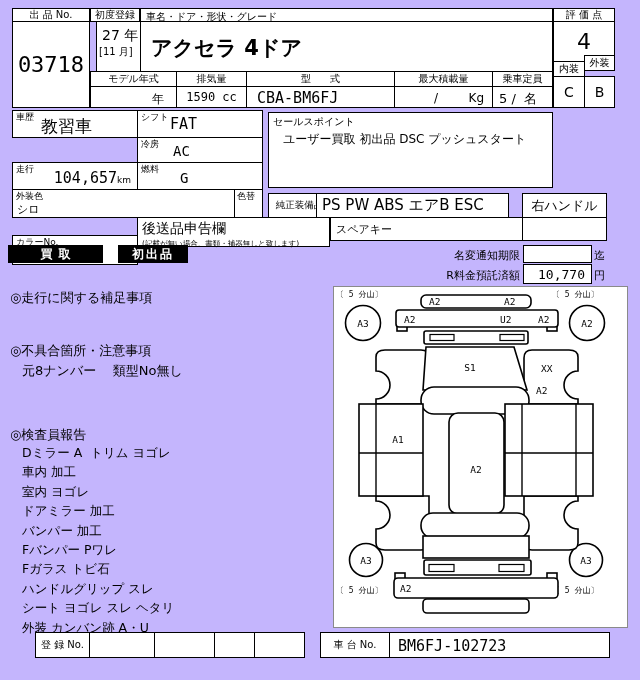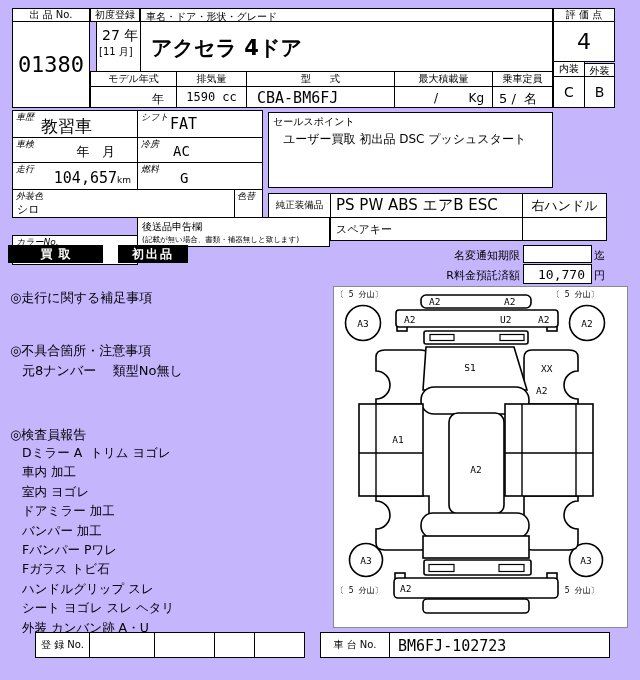--- a/index.html
+++ b/index.html
@@ -1,41 +1,41 @@
 <!DOCTYPE html>
 <html><head>
 <meta charset="utf-8">
 <style>
   html,body{margin:0;padding:0;background:#e8e8e8;}
   #sheet{position:relative;width:640px;height:680px;background:#c4b5fd;
          font-family:"DejaVu Sans",sans-serif;color:#000;overflow:hidden;}
   .cell{position:absolute;border:1px solid #000;box-sizing:border-box;background:#fff;}
   .abs{position:absolute;box-sizing:border-box;}
   .ctr{display:flex;align-items:center;justify-content:center;}
-  .lbl-tl{position:absolute;top:1px;left:3px;font-size:9px;line-height:10px;font-style:italic;}
+  .lbl-tl{position:absolute;top:1px;left:3px;font-size:9px;line-height:10px;}
   .hdr{font-size:10px;}
   .mono{font-family:"DejaVu Sans Mono",monospace;}
   .pre{white-space:pre;}
   .badge{position:absolute;background:#000;color:#fff;font-size:12px;font-weight:bold;
          display:flex;align-items:center;justify-content:center;box-sizing:border-box;}
   .sec{position:absolute;font-size:13px;}
   .insp-line{font-size:12.5px;line-height:19.4px;white-space:pre;}
   svg text{font-family:"DejaVu Sans Mono",monospace;font-size:9.5px;fill:#000;}
   svg .tiny{font-size:8px;}
   svg .shape{fill:#fff;stroke:#000;stroke-width:1.6;}
   svg .thin{fill:none;stroke:#000;stroke-width:1.2;}
   svg .ln{stroke:#000;stroke-width:1.4;}
 </style>
 </head>
 <body>
 
 <div id="sheet">
 
   <div class="cell ctr hdr" style="left:12px;top:8px;width:78px;height:14px;">出 品 No.</div>
-  <div class="cell ctr mono" style="left:12px;top:21px;width:78px;height:87px;font-size:22px;">01380</div>
+  <div class="cell ctr mono" style="left:12px;top:21px;width:78px;height:87px;font-size:22px;">03718</div>
 
   <div class="cell ctr hdr" style="left:90px;top:8px;width:50px;height:14px;">初度登録</div>
   <div class="cell" style="left:96px;top:21px;width:50px;height:51px;padding-top:5px;">
     <div style="font-size:14px;padding-left:5px;">27 年</div>
     <div style="font-size:10px;padding-left:2px;">[11 月]</div>
   </div>
 
   <div class="cell hdr" style="left:140px;top:8px;width:413px;height:14px;padding:1px 0 0 5px;">車名・ドア・形状・グレード</div>
   <div class="cell" style="left:140px;top:21px;width:413px;height:51px;font-size:21px;font-weight:bold;padding:12px 0 0 10px;">アクセラ 4ドア</div>
 
@@ -47,37 +47,33 @@
 
   <div class="cell" style="left:90px;top:86px;width:87px;height:22px;font-size:12px;text-align:right;padding:4px 12px 0 0;">年</div>
   <div class="cell ctr mono" style="left:176px;top:86px;width:71px;height:22px;font-size:12px;">1590 cc</div>
   <div class="cell mono" style="left:246px;top:86px;width:149px;height:22px;font-size:15px;padding:2px 0 0 10px;">CBA-BM6FJ</div>
   <div class="cell pre" style="left:394px;top:86px;width:99px;height:22px;font-size:12px;text-align:right;padding:4px 8px 0 0;">/        Kg</div>
   <div class="cell pre" style="left:492px;top:86px;width:61px;height:22px;font-size:13px;padding:3px 0 0 6px;">5 /  名</div>
 
   <div class="cell ctr hdr" style="left:553px;top:8px;width:62px;height:14px;">評 価 点</div>
   <div class="cell ctr" style="left:553px;top:21px;width:62px;height:41px;font-size:22px;">4</div>
   <div class="cell ctr hdr" style="left:553px;top:61px;width:32px;height:16px;">内装</div>
-  <div class="cell ctr hdr" style="left:584px;top:63px;width:31px;height:16px;">外装</div>
+  <div class="cell ctr hdr" style="left:584px;top:55px;width:31px;height:16px;">外装</div>
   <div class="cell ctr" style="left:553px;top:76px;width:32px;height:32px;font-size:14px;">C</div>
   <div class="cell ctr" style="left:584px;top:76px;width:31px;height:32px;font-size:14px;">B</div>
 
   <div class="cell" style="left:12px;top:110px;width:126px;height:28px;">
     <span class="lbl-tl">車歴</span>
     <div style="font-size:17px;padding:4px 0 0 28px;">教習車</div>
   </div>
   <div class="cell" style="left:137px;top:110px;width:126px;height:28px;">
     <span class="lbl-tl">シフト</span>
     <div class="mono" style="font-size:15px;padding:4px 0 0 32px;">FAT</div>
   </div>
 
-  <div class="cell" style="left:12px;top:137px;width:126px;height:26px;">
-    <span class="lbl-tl">車検</span>
-    <div class="pre" style="font-size:13px;text-align:right;padding:5px 22px 0 0;">年   月</div>
-  </div>
   <div class="cell" style="left:137px;top:137px;width:126px;height:26px;">
     <span class="lbl-tl">冷房</span>
     <div class="mono" style="font-size:14px;padding:5px 0 0 35px;">AC</div>
   </div>
 
   <div class="cell" style="left:12px;top:162px;width:126px;height:28px;">
     <span class="lbl-tl">走行</span>
     <div style="text-align:right;padding:5px 6px 0 0;">
       <span class="mono" style="font-size:15px;">104,657</span><span style="font-size:9px;">km</span>
     </div>
@@ -93,30 +89,30 @@
   </div>
   <div class="cell" style="left:234px;top:189px;width:29px;height:29px;">
     <span class="lbl-tl" style="left:2px;">色替</span>
   </div>
 
   <div class="cell" style="left:12px;top:217px;width:126px;height:30px;margin-top:18px;">
     <span class="lbl-tl">カラーNo.</span>
     <div class="mono" style="font-size:15px;padding:7px 0 0 44px;">A4D</div>
   </div>
   <div class="cell" style="left:137px;top:217px;width:193px;height:30px;">
-    <div style="font-size:10px;padding:2px 0 0 4px;">後送品申告欄</div>
+    <div style="font-size:14px;padding:2px 0 0 4px;">後送品申告欄</div>
     <div style="font-size:7.5px;padding:1px 0 0 4px;">(記載が無い場合、書類・補器無しと致します)</div>
   </div>
 
   <div class="cell" style="left:268px;top:112px;width:285px;height:76px;">
     <div style="font-size:10px;padding:2px 0 0 4px;">セールスポイント</div>
     <div style="font-size:12px;padding:2px 0 0 14px;">ユーザー買取 初出品 DSC プッシュスタート</div>
   </div>
   <div class="cell ctr" style="left:268px;top:193px;width:63px;height:25px;font-size:9.5px;">純正装備品</div>
-  <div class="cell" style="left:330px;top:193px;width:193px;height:25px;font-size:15px;padding:2px 0 0 5px;">PS PW ABS エアB ESC</div>
+  <div class="cell" style="left:316px;top:193px;width:193px;height:25px;font-size:15px;padding:2px 0 0 5px;">PS PW ABS エアB ESC</div>
   <div class="cell ctr" style="left:522px;top:193px;width:85px;height:25px;font-size:13px;">右ハンドル</div>
   <div class="cell" style="left:330px;top:217px;width:193px;height:24px;font-size:11px;padding:4px 0 0 5px;">スペアキー</div>
   <div class="cell" style="left:522px;top:217px;width:85px;height:24px;"></div>
 
   <div class="badge" style="left:8px;top:245px;width:95px;height:18px;letter-spacing:6px;padding-left:6px;">買取</div>
   <div class="badge" style="left:118px;top:245px;width:70px;height:18px;letter-spacing:2px;">初出品</div>
 
   <div class="abs" style="left:400px;top:248px;width:120px;font-size:11px;text-align:right;">名変通知期限</div>
   <div class="cell" style="left:523px;top:245px;width:69px;height:18px;"></div>
   <div class="abs" style="left:594px;top:248px;font-size:11px;">迄</div>

